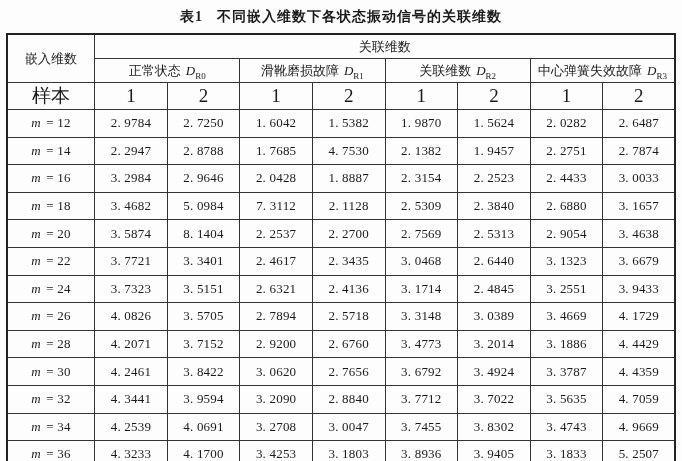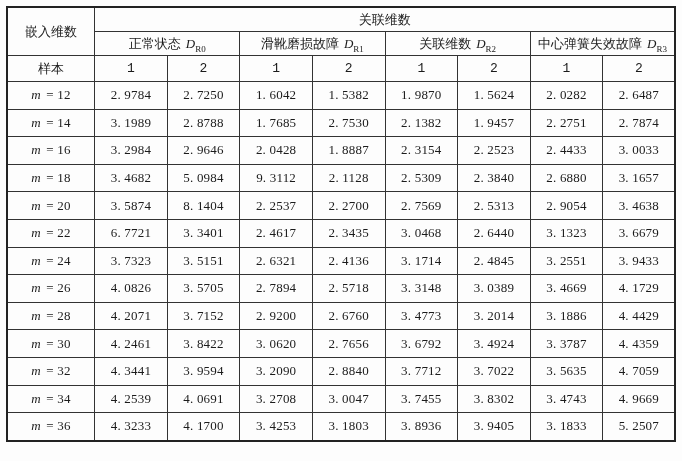--- a/index.html
+++ b/index.html
@@ -41,31 +41,34 @@
     font-weight: normal;
     padding: 0;
     overflow: hidden;
     white-space: nowrap;
   }
   col.label-col { width: 88px; }
   col.data-col  { width: 72.6px; }
   thead th { font-size: 13px; }
   tr.row-group th  { height: 23px; }
   tr.row-states th { height: 23px; margin-top: 26px; }
-  tr.row-samples th{ height: 25px; font-size: 13px; font-family: Liberation Mono, monospace; }
+  tr.row-samples th{ height: 25px; font-size: 19px; }
   tbody td { height: 26.6px; font-size: 13px; letter-spacing: 0.2px; }
   .sym { font-style: italic; margin-left: 5px; font-size: 13px; }
   sub.ssub { font-size: 9px; line-height: 0; letter-spacing: 0; }
   td.rowlabel i { font-style: italic; margin-right: 2px; }
 </style>
 </head>
 <body>
 
 <div class="page">
 
+  <div class="title">
+    <span>表1</span><span class="gap"></span><span>不同嵌入维数下各状态振动信号的关联维数</span>
+  </div>
 
   <table>
     <colgroup>
       <col class="label-col">
       <col class="data-col">
         <col class="data-col">
         <col class="data-col">
         <col class="data-col">
       <col class="data-col">
         <col class="data-col">
@@ -102,65 +105,65 @@
           <td>2. 7250</td>
           <td>1. 6042</td>
           <td>1. 5382</td>
           <td>1. 9870</td>
           <td>1. 5624</td>
           <td>2. 0282</td>
           <td>2. 6487</td>
         </tr>
         <tr>
           <td class="rowlabel"><i>m</i> = 14</td>
-          <td>3. 1989</td>
+          <td>2. 2947</td>
           <td>2. 8788</td>
           <td>1. 7685</td>
-          <td>2. 7530</td>
+          <td>4. 7530</td>
           <td>2. 1382</td>
           <td>1. 9457</td>
           <td>2. 2751</td>
           <td>2. 7874</td>
         </tr>
         <tr>
           <td class="rowlabel"><i>m</i> = 16</td>
           <td>3. 2984</td>
           <td>2. 9646</td>
           <td>2. 0428</td>
           <td>1. 8887</td>
           <td>2. 3154</td>
           <td>2. 2523</td>
           <td>2. 4433</td>
           <td>3. 0033</td>
         </tr>
         <tr>
           <td class="rowlabel"><i>m</i> = 18</td>
           <td>3. 4682</td>
           <td>5. 0984</td>
-          <td>9. 3112</td>
+          <td>7. 3112</td>
           <td>2. 1128</td>
           <td>2. 5309</td>
           <td>2. 3840</td>
           <td>2. 6880</td>
           <td>3. 1657</td>
         </tr>
         <tr>
           <td class="rowlabel"><i>m</i> = 20</td>
           <td>3. 5874</td>
           <td>8. 1404</td>
           <td>2. 2537</td>
           <td>2. 2700</td>
           <td>2. 7569</td>
           <td>2. 5313</td>
           <td>2. 9054</td>
           <td>3. 4638</td>
         </tr>
         <tr>
           <td class="rowlabel"><i>m</i> = 22</td>
-          <td>6. 7721</td>
+          <td>3. 7721</td>
           <td>3. 3401</td>
           <td>2. 4617</td>
           <td>2. 3435</td>
           <td>3. 0468</td>
           <td>2. 6440</td>
           <td>3. 1323</td>
           <td>3. 6679</td>
         </tr>
         <tr>
           <td class="rowlabel"><i>m</i> = 24</td>

